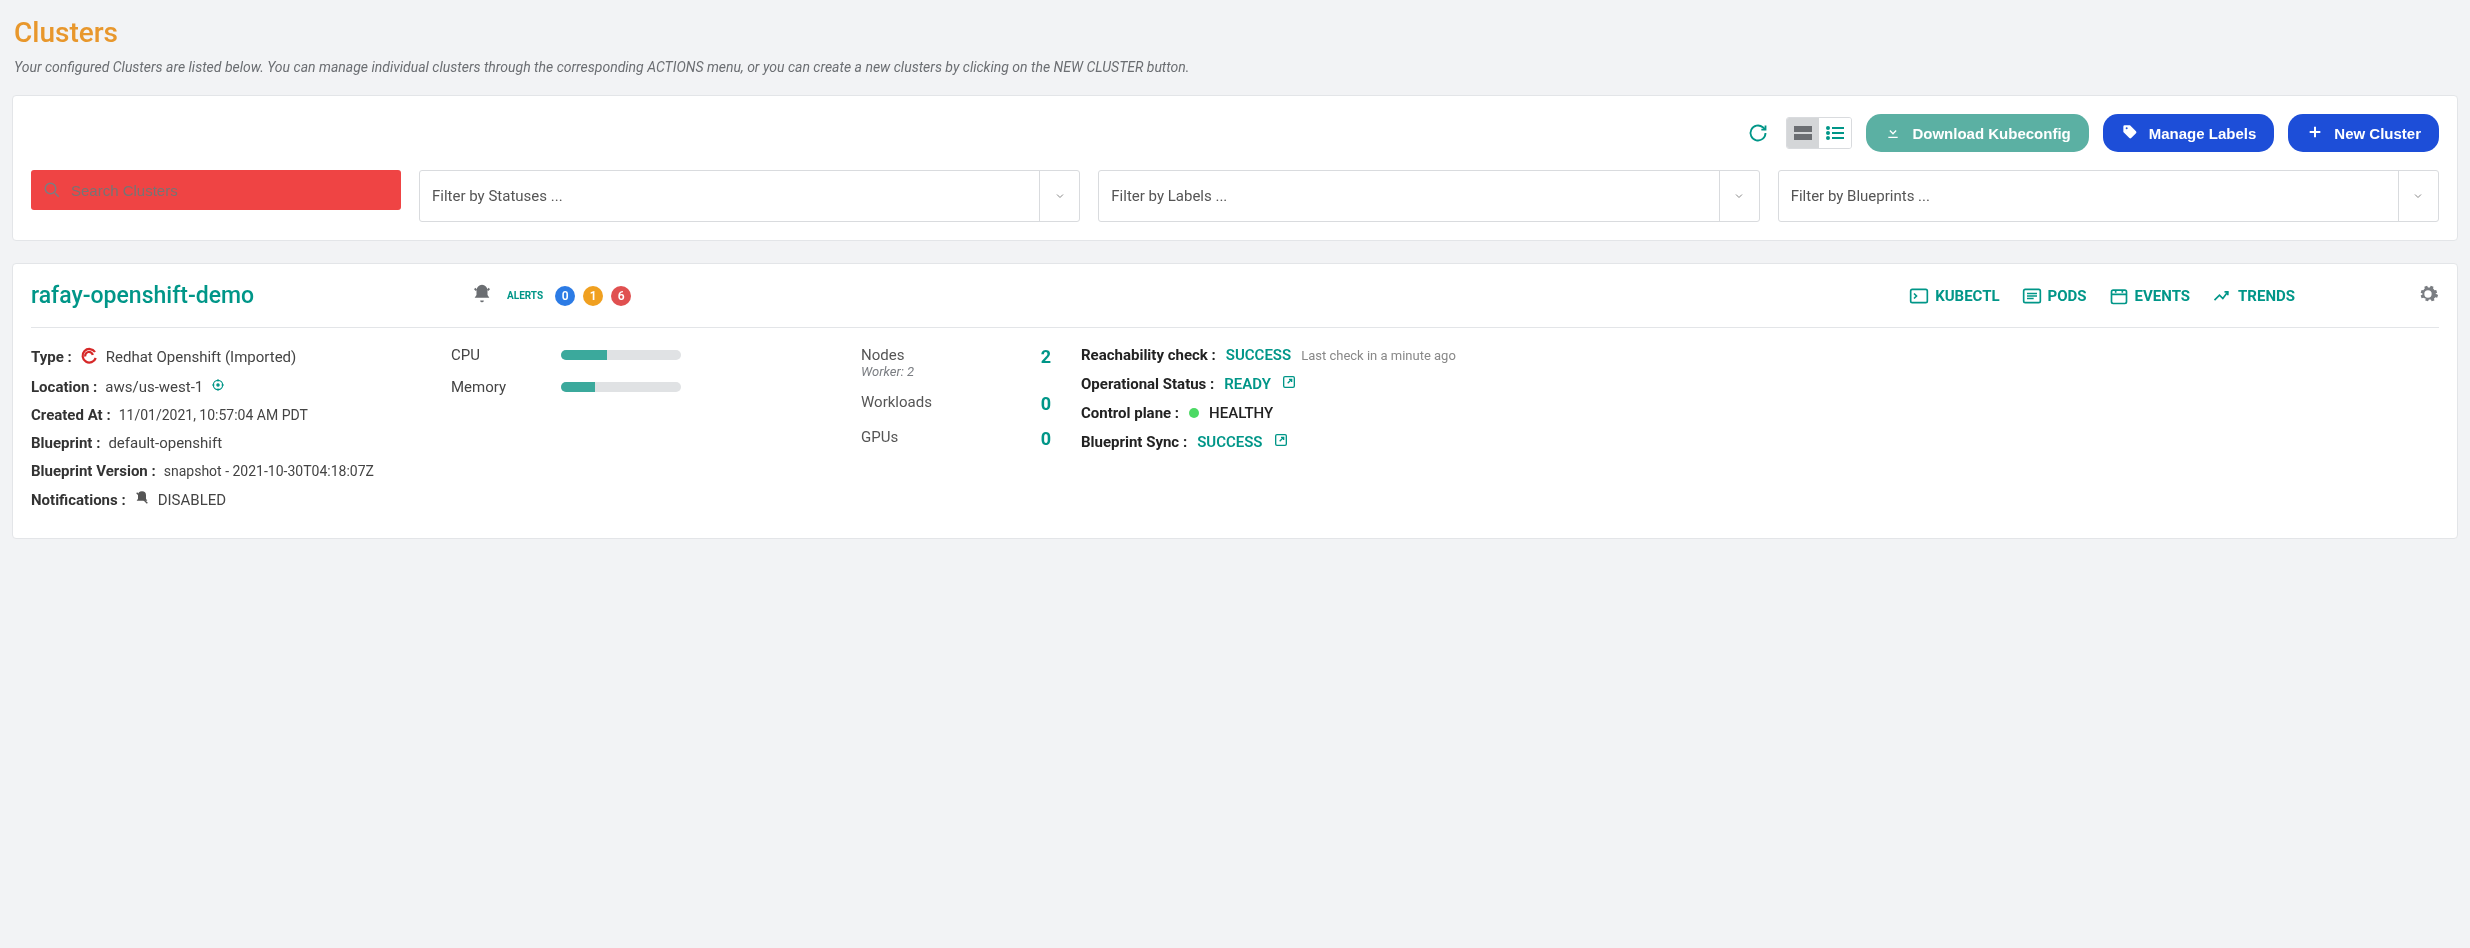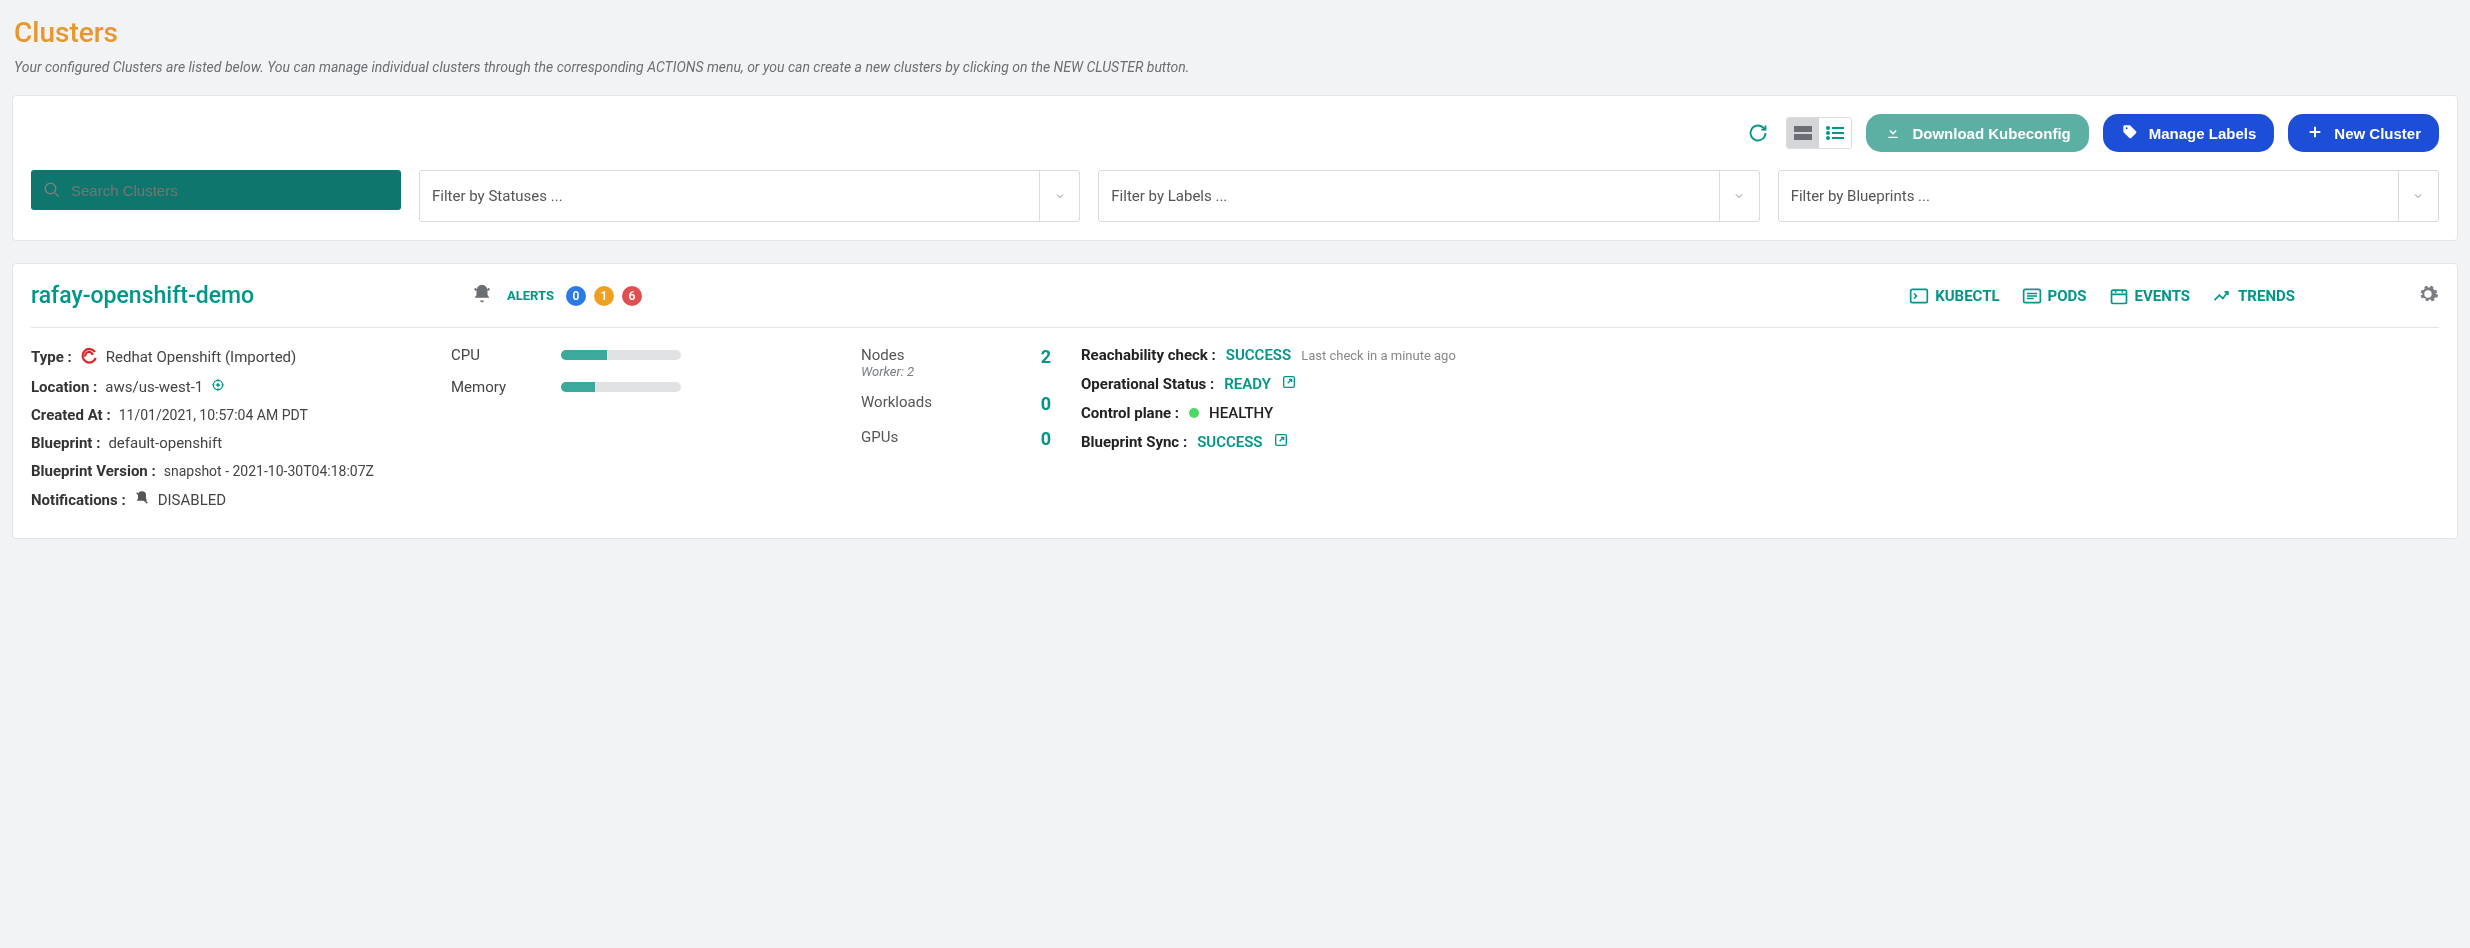--- a/index.html
+++ b/index.html
@@ -79,21 +79,21 @@
   .btn-teal-light { background: #5bb0a3; }
   .btn-teal { background: #1d4ed8; }
   .btn-icon { width: 18px; height: 18px; flex-shrink: 0; }
   .toolbar-row2 {
     display: flex;
     gap: 18px;
   }
   .search-wrap {
     display: flex;
     align-items: center;
-    background: #0f766e;
+    background: #ef4444;
     border-radius: 3px;
     padding: 0 12px;
     width: 370px;
     height: 40px;
   }
   .search-wrap input {
     border: none;
     background: transparent;
     outline: none;
     font-size: 15px;
@@ -136,21 +136,21 @@
   }
   .alerts-group {
     display: flex;
     align-items: center;
     gap: 8px;
     margin-right: auto;
   }
   .alerts-label {
     color: #009688;
     font-weight: 700;
-    font-size: 13px;
+    font-size: 10px;
     margin-left: 6px;
     margin-right: 4px;
   }
   .badge {
     display: inline-flex;
     align-items: center;
     justify-content: center;
     min-width: 20px;
     height: 20px;
     border-radius: 10px;

